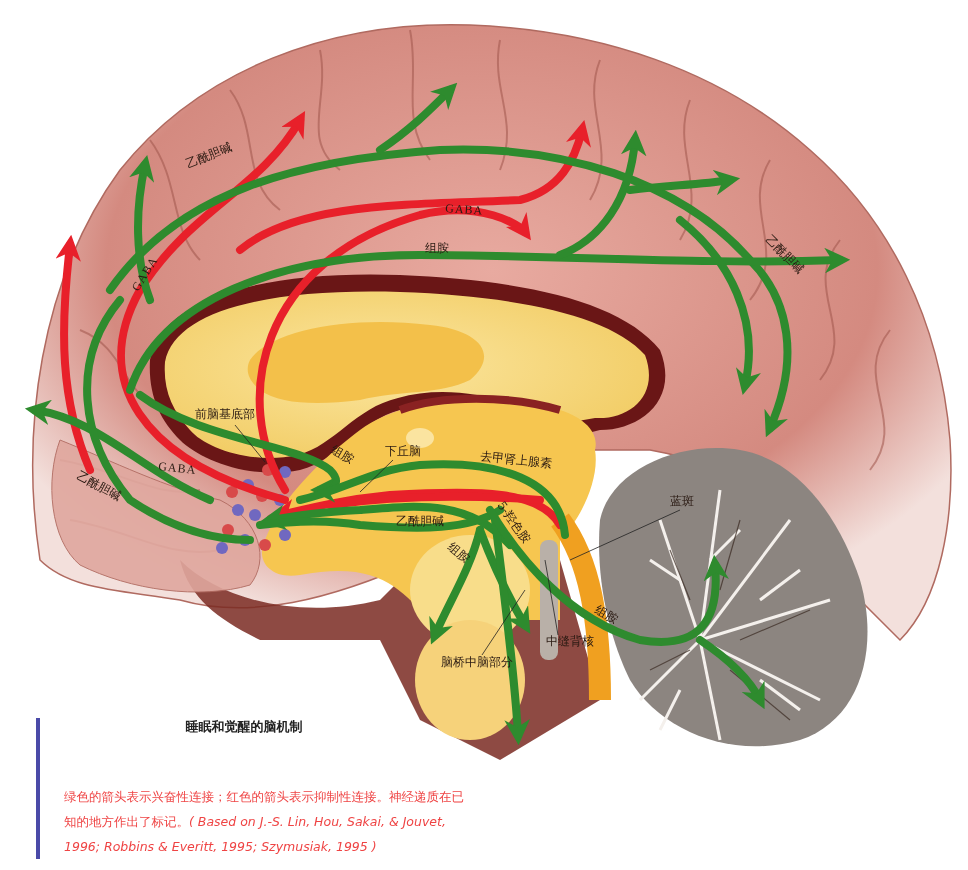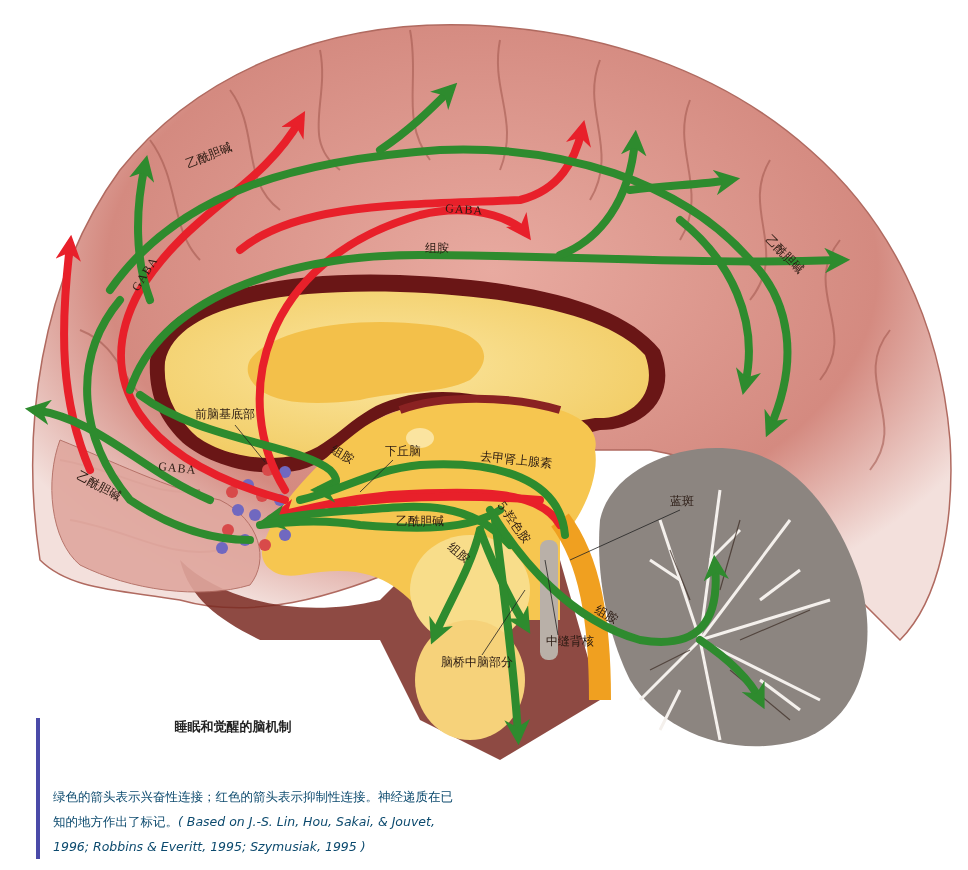--- a/index.html
+++ b/index.html
@@ -2,25 +2,25 @@
 <html><head>
 <meta charset="utf-8">
 <style>
   html, body { margin: 0; padding: 0; background: #ffffff; }
   body { width: 968px; height: 870px; position: relative; overflow: hidden;
          font-family: "DejaVu Sans", sans-serif; }
   #figure { position: absolute; left: 0; top: 0; width: 968px; height: 870px; }
   .lbl { font-family: "DejaVu Serif", serif; font-size: 12px; fill: #2a1a12; }
   .lbl-latin { font-family: "Liberation Serif", serif; font-size: 12px; fill: #2a1a12; letter-spacing: 1px; }
   #caption { position: absolute; left: 36px; top: 718px; width: 400px;
-             border-left: 4px solid #4a4aa8; padding-left: 13px; }
+             border-left: 4px solid #4a4aa8; padding-left: 24px; }
   #caption .title { font-family: "DejaVu Sans", sans-serif; font-weight: bold;
                     font-size: 13px; color: #222; text-align: center; margin-bottom: 8px;
                     padding-right: 40px; }
-  #caption .body { font-family: "DejaVu Sans", sans-serif; font-size: 12.5px; color: #0c4a6e;
+  #caption .body { font-family: "DejaVu Sans", sans-serif; font-size: 12.5px; color: #ef4444;
                    line-height: 25px; margin-top: 48px; }
   #caption .ref { font-style: italic; }
 </style>
 </head>
 <body>
 
 <svg id="figure" viewBox="0 0 968 870" xmlns="http://www.w3.org/2000/svg">
   <defs>
     <radialGradient id="cortexGrad" cx="50%" cy="40%" r="60%">
       <stop offset="0%" stop-color="#e8aaa0"></stop>

